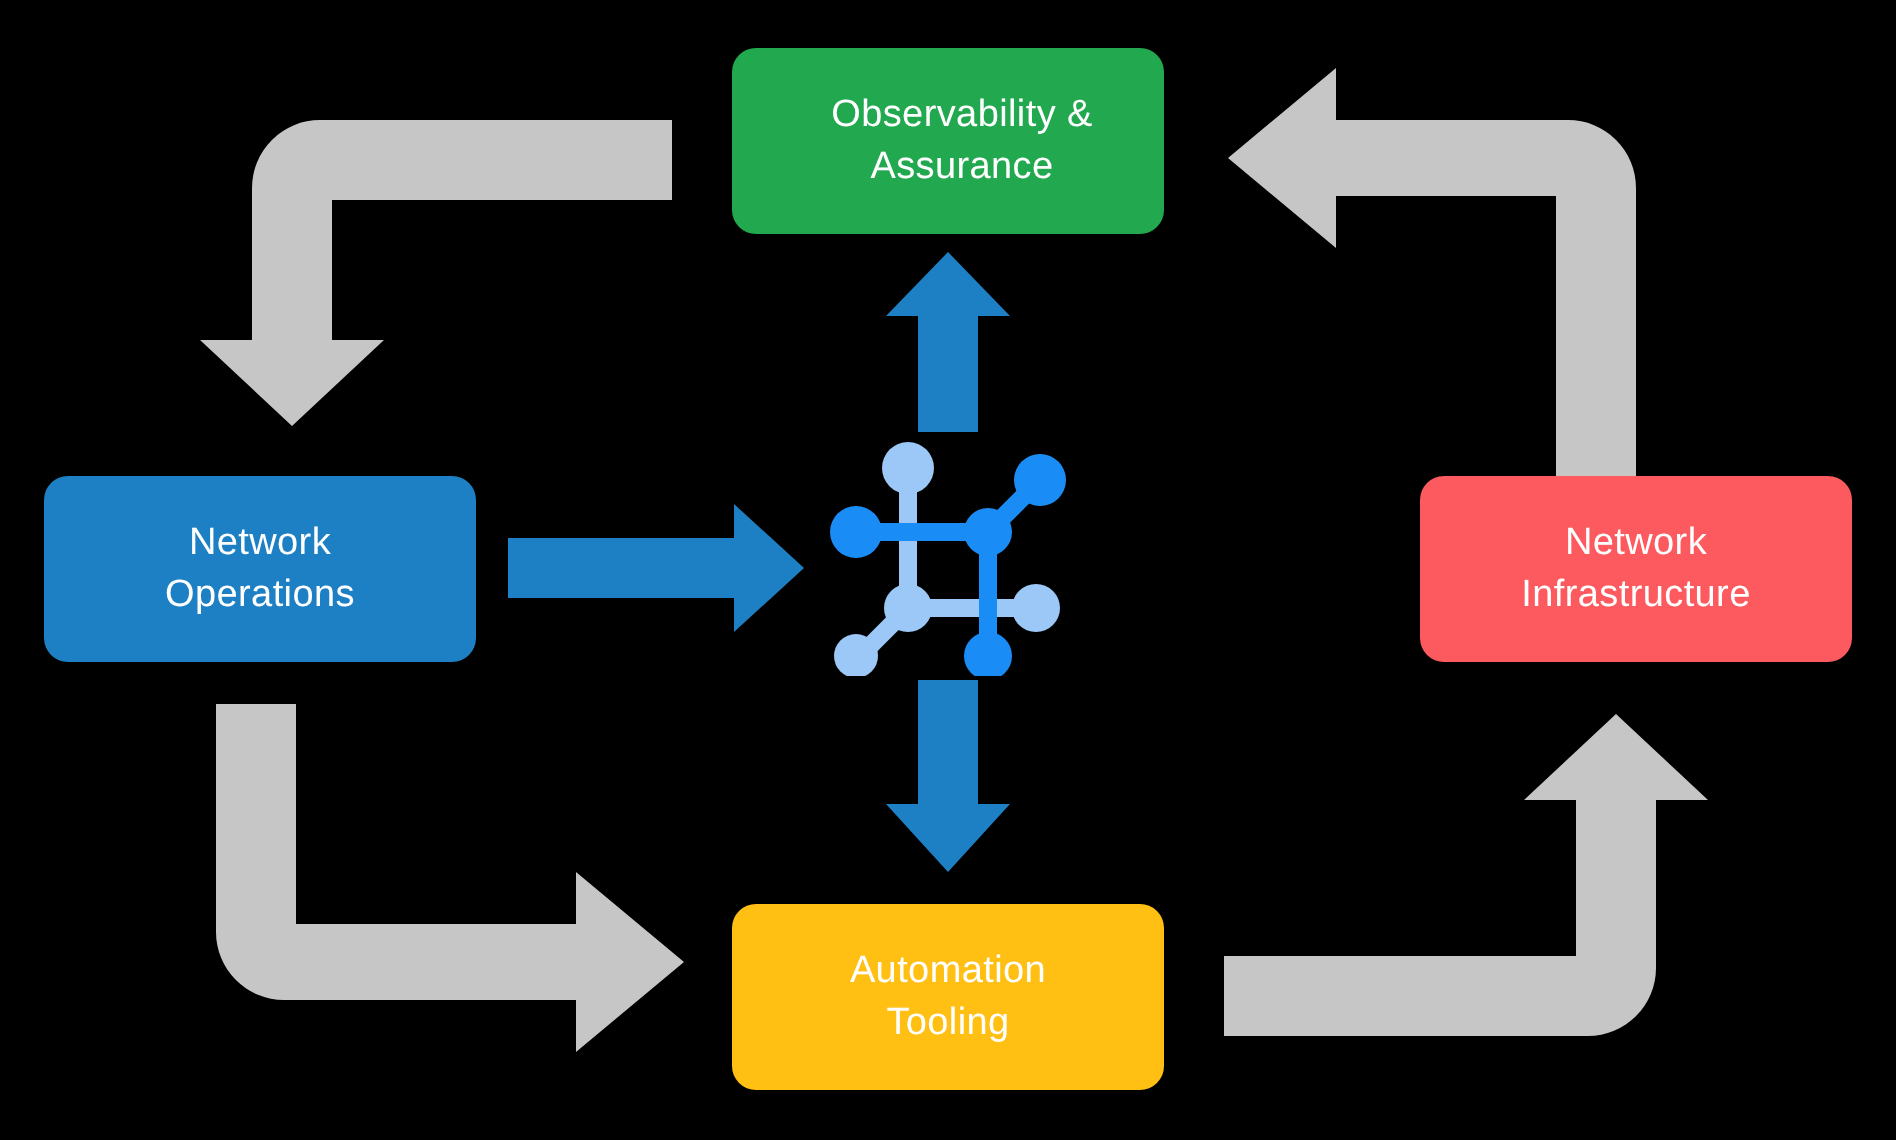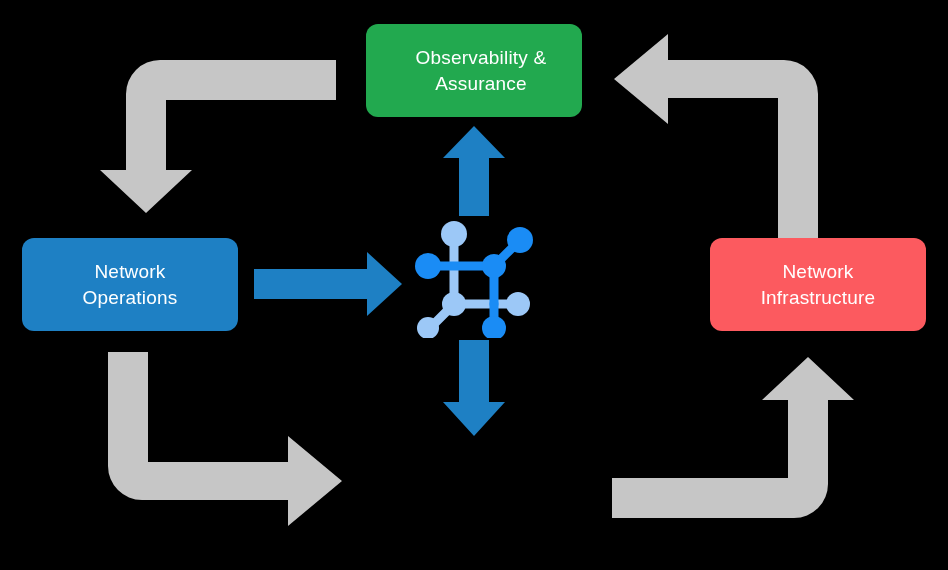--- a/index.html
+++ b/index.html
@@ -121,14 +121,16 @@
 
   <div class="node-box" id="box-observability">Observability &amp;
 Assurance</div>
 
   <div class="node-box" id="box-operations">Network
 Operations</div>
 
   <div class="node-box" id="box-infrastructure">Network
 Infrastructure</div>
 
+  <div class="node-box" id="box-automation">Automation
+Tooling</div>
 
 </div>
 
 </body></html>

